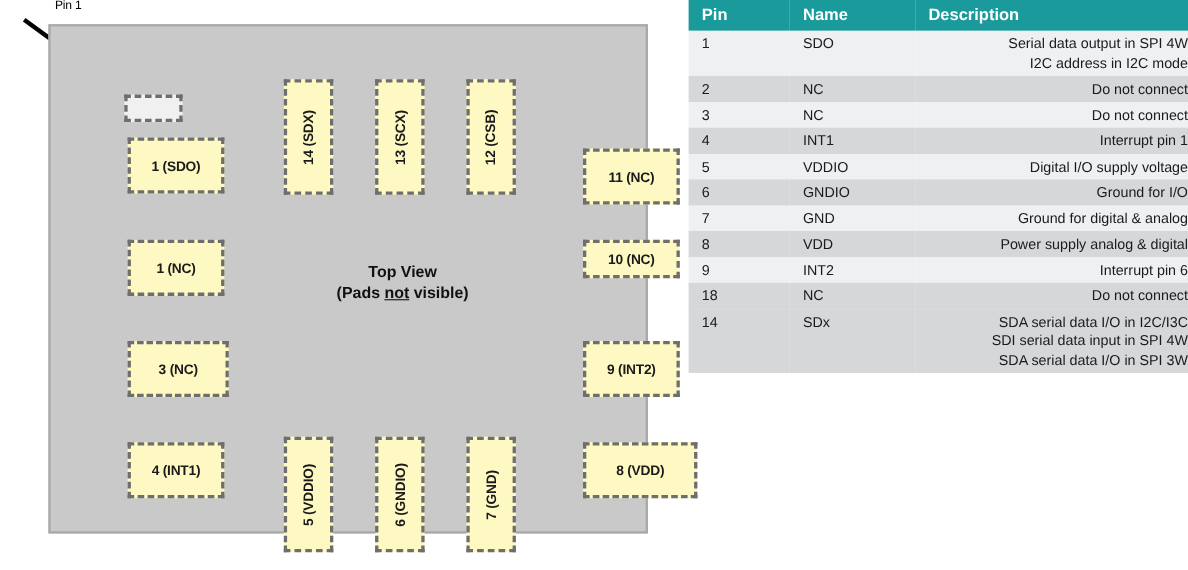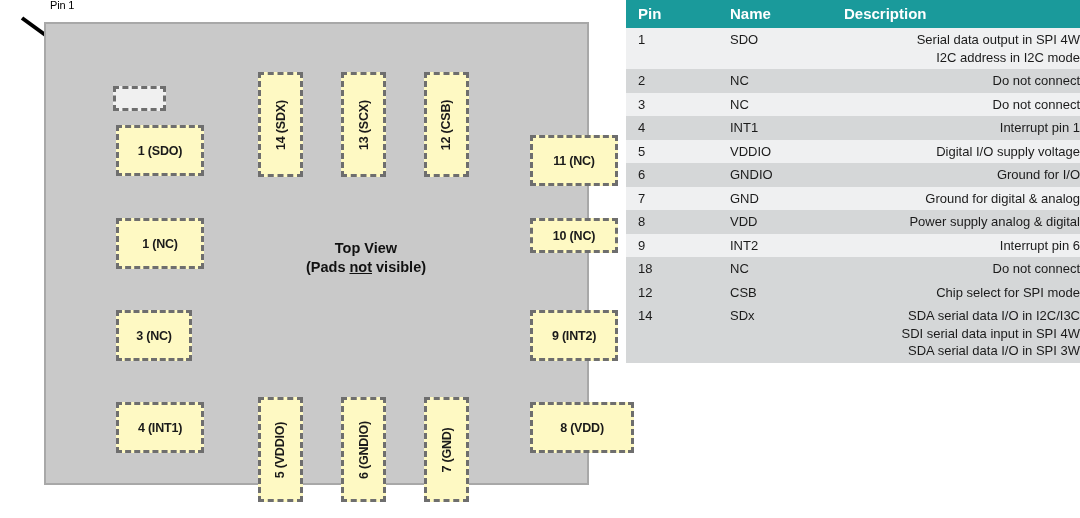--- a/index.html
+++ b/index.html
@@ -137,21 +137,21 @@
     <div id="center-note">
       <span>Top View</span><br>
       <span><span id="note-pre">(Pads </span><span class="u" id="note-em">not</span><span id="note-post"> visible)</span></span>
     </div>
   <div class="pad horizontal" style="left: 70px; top: 101px; width: 88px; height: 51px;">
         <span class="pad-text">1 (SDO)</span>
       </div>
       <div class="pad horizontal" style="left: 70px; top: 194px; width: 88px; height: 51px;">
         <span class="pad-text">1 (NC)</span>
       </div>
-      <div class="pad horizontal" style="left: 70px; top: 286px; width: 76px; height: 51px;">
+      <div class="pad horizontal" style="left: 70px; top: 286px; width: 92px; height: 51px;">
         <span class="pad-text">3 (NC)</span>
       </div>
       <div class="pad horizontal" style="left: 70px; top: 378px; width: 88px; height: 51px; text-align: right;">
         <span class="pad-text">4 (INT1)</span>
       </div>
       <div class="pad vertical" style="left: 212px; top: 373px; width: 45px; height: 105px;">
         <span class="pad-text">5 (VDDIO)</span>
       </div>
       <div class="pad vertical" style="left: 295px; top: 373px; width: 45px; height: 105px;">
         <span class="pad-text">6 (GNDIO)</span>
@@ -262,27 +262,20 @@
         </td>
       </tr>
       <tr class="odd">
         <td>18</td>
         <td>NC</td>
         <td>
           <span class="desc-line">Do not connect</span>
         </td>
       </tr>
       <tr class="odd">
-        <td>12</td>
-        <td>CSB</td>
-        <td>
-          <span class="desc-line">Chip select for SPI mode</span>
-        </td>
-      </tr>
-      <tr class="odd">
         <td>14</td>
         <td>SDx</td>
         <td>
           <span class="desc-line">SDA serial data I/O in I2C/I3C</span>
           <span class="desc-line">SDI serial data input in SPI 4W</span>
           <span class="desc-line">SDA serial data I/O in SPI 3W</span>
         </td>
       </tr>
     </tbody>
 </table>

